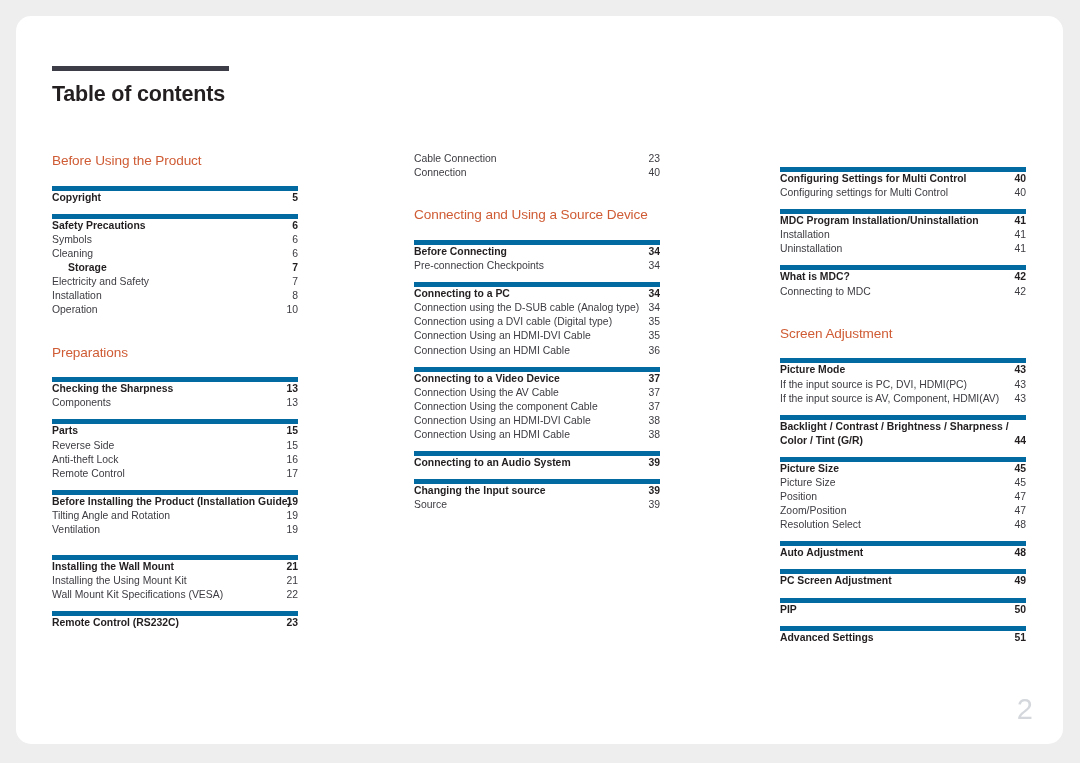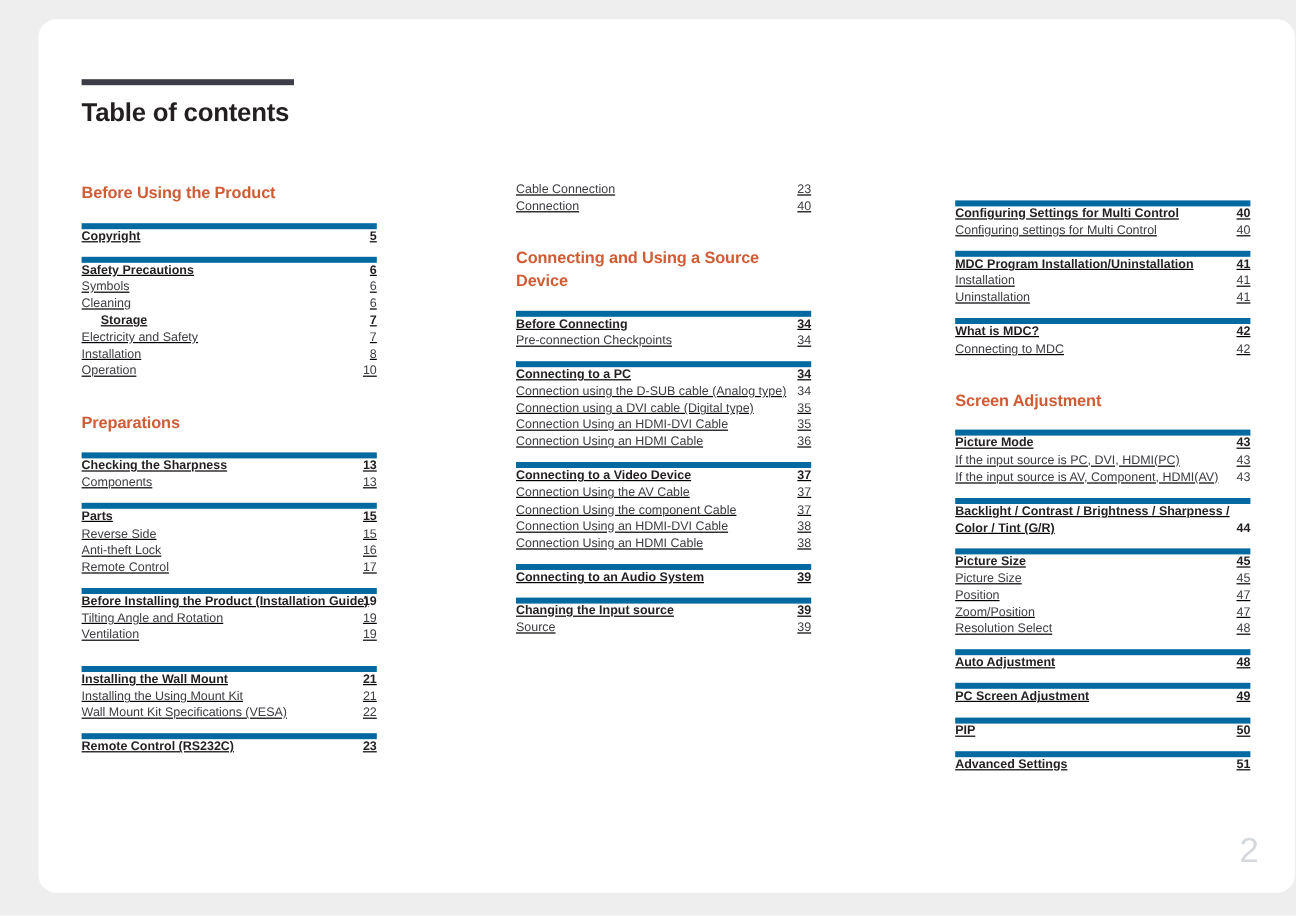--- a/index.html
+++ b/index.html
@@ -8,21 +8,21 @@
   }
   body {
     width: 1080px;
     height: 763px;
     background: #eeeeee;
     font-family: "Liberation Sans", sans-serif;
     overflow: hidden;
   }
   .page {
     position: absolute;
-    left: 32px;
+    left: 16px;
     top: 16px;
     width: 1047px;
     height: 728px;
     background: #ffffff;
     border-radius: 15px;
   }
 
   
   .title-block {
     position: absolute;
@@ -55,36 +55,35 @@
     position: absolute;
     top: 0;
   }
   .col-1 { left: 36px;  width: 246px; }
   .col-2 { left: 398px; width: 246px; }
   .col-3 { left: 764px; width: 246px; }
 
   .section-title {
     color: #cf5c35;
     font-size: 13.6px;
-    font-weight: bold;
+    font-weight: normal;
     line-height: 1.38;
     letter-spacing: -0.1px;
   }
 
   .group { }
   .group.ruled {
     border-top: 5px solid #0369a1;
   }
 
   .entry {
     display: flex;
     align-items: flex-start;
     justify-content: flex-start;
     line-height: 1.355;
-    text-decoration: underline;
   }
   .entry .label {
     flex: 1 1 auto;
     padding-right: 8px;
   }
   .entry .pagenum {
     flex: 0 0 auto;
     text-align: right;
     min-width: 15px;
     white-space: nowrap;

